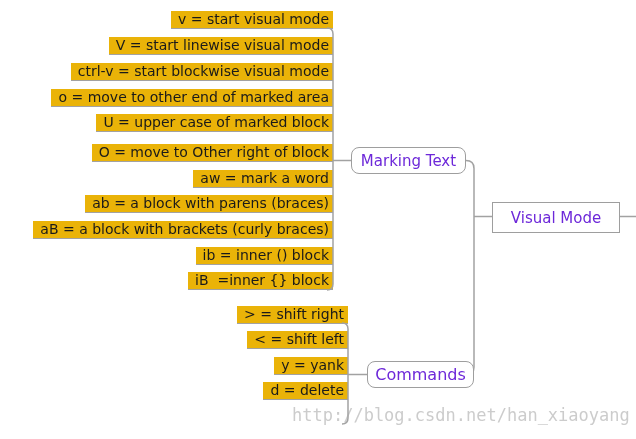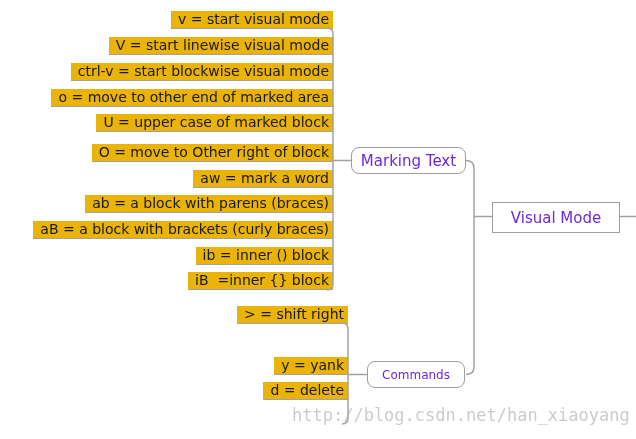--- a/index.html
+++ b/index.html
@@ -34,21 +34,21 @@
     z-index:4;
     box-sizing:border-box;
     background:#ffffff;
     border:1.5px solid #9e9e9e;
     border-radius:8px;
     display:flex;align-items:center;justify-content:center;
     color:#6d28d9;
     white-space:nowrap;
   }
   .node.marking{ left:351px; top:147px; width:115px; height:27px; font-size:15px; }
-  .node.commands{ left:367px; top:361px; width:98px;  height:27px; font-size:12px; }
+  .node.commands{ left:367px; top:361px; width:107px;  height:27px; font-size:16px; }
   .node.root{ left:492px; top:202px; width:128px; height:31px; font-size:15px; border-radius:0; }
   .watermark{
     position:absolute;
     z-index:1;
     left:292px; top:405px;
     font-family:"DejaVu Sans Mono","Liberation Mono",monospace;
     font-size:17px;
     color:#cccccc;
     white-space:pre;
   }
@@ -83,20 +83,21 @@
   <div class="leaf m" style="top:89px">o = move to other end of marked area</div>
   <div class="leaf m" style="top:114px">U = upper case of marked block</div>
   <div class="leaf m" style="top:144px">O = move to Other right of block</div>
   <div class="leaf m" style="top:170px">aw = mark a word</div>
   <div class="leaf m" style="top:195px">ab = a block with parens (braces)</div>
   <div class="leaf m" style="top:221px">aB = a block with brackets (curly braces)</div>
   <div class="leaf m" style="top:247px">ib = inner () block</div>
   <div class="leaf m" style="top:272px">iB  =inner {} block</div>
 
   <div class="leaf c" style="top:306px">&gt; = shift right</div>
+  <div class="leaf c" style="top:331px">&lt; = shift left</div>
   <div class="leaf c" style="top:357px">y = yank</div>
   <div class="leaf c" style="top:382px">d = delete</div>
 
   <div class="node marking">Marking Text</div>
   <div class="node commands">Commands</div>
 
   <div class="node root">Visual Mode</div>
 
   <div class="watermark">http://blog.csdn.net/han_xiaoyang</div>
 

